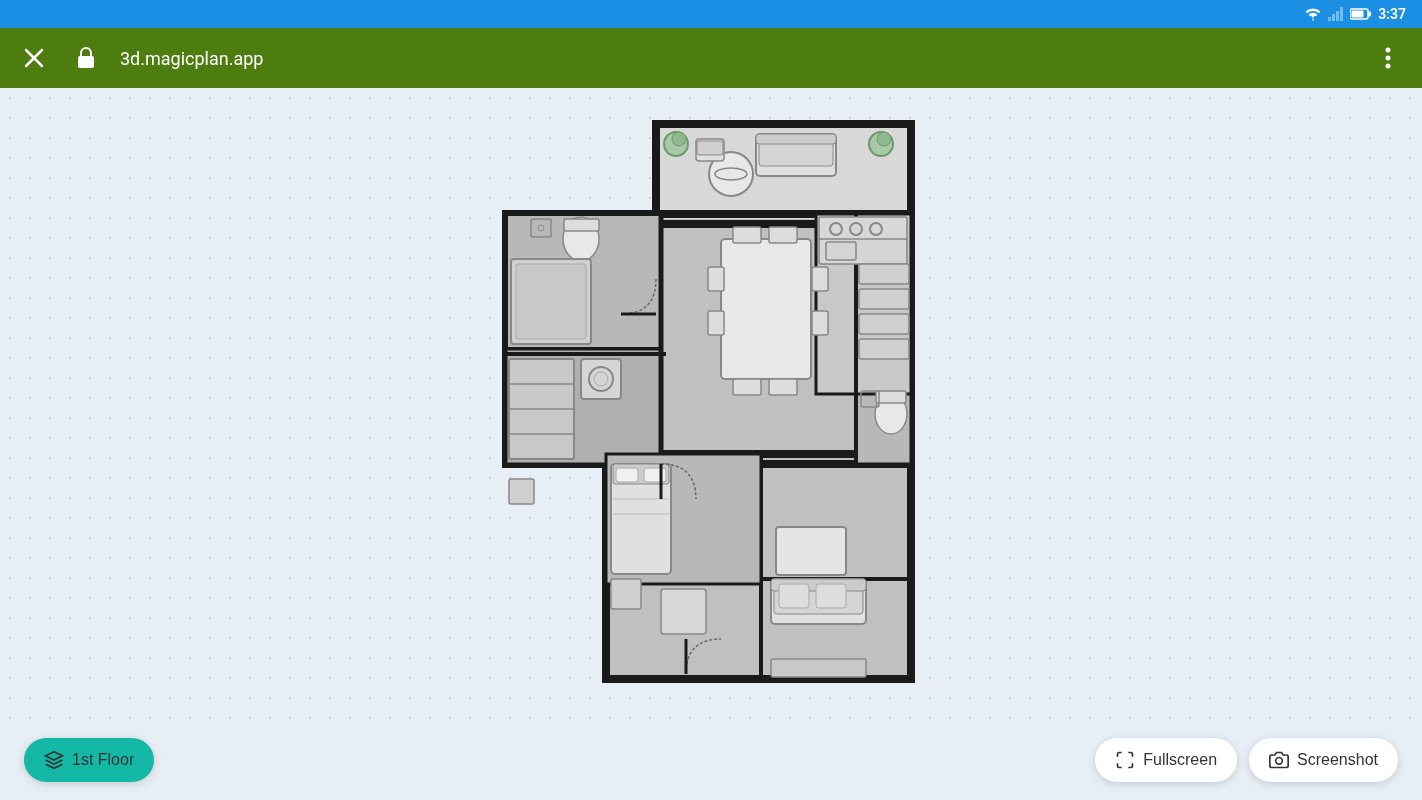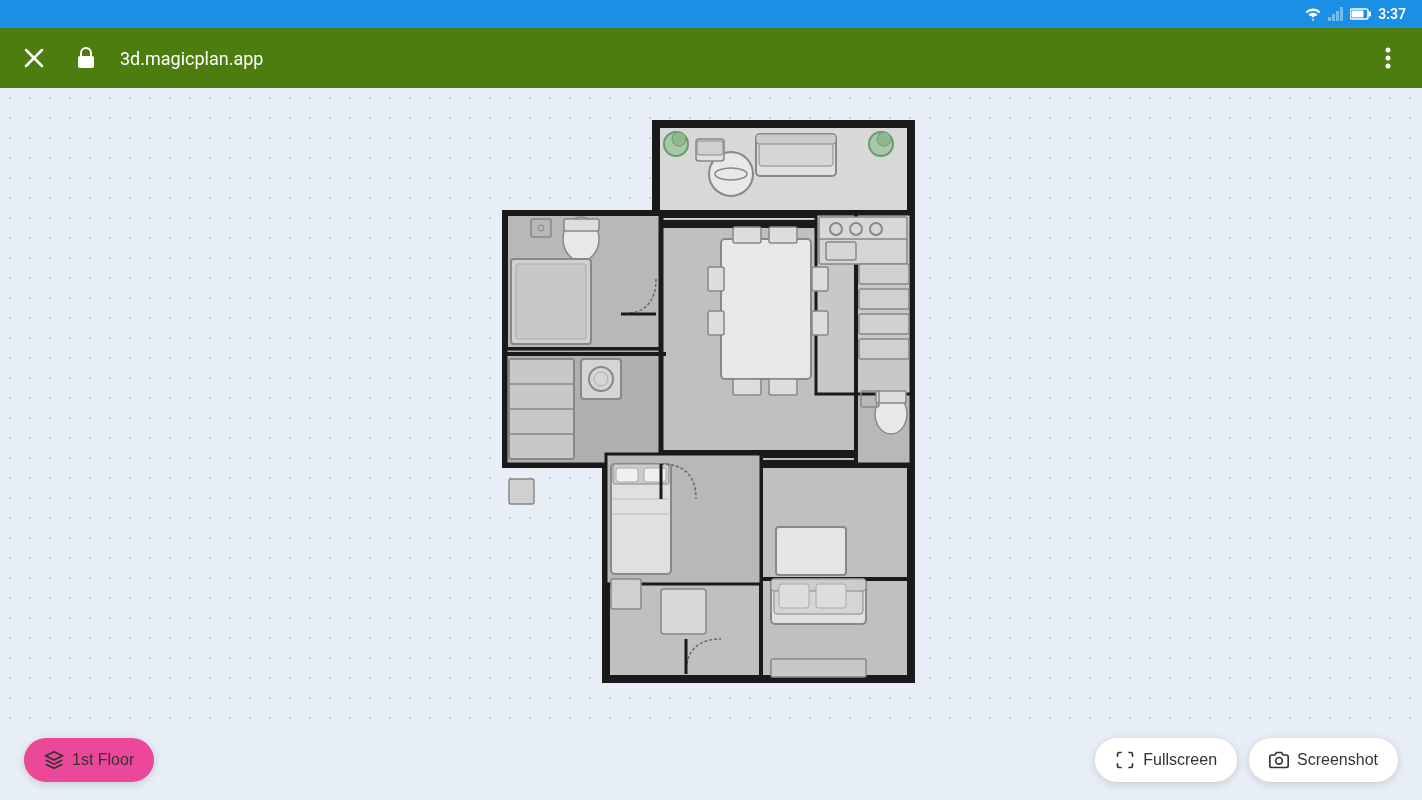--- a/index.html
+++ b/index.html
@@ -105,21 +105,21 @@
       display: flex;
       align-items: center;
       justify-content: space-between;
       padding: 0 24px;
     }
 
     .floor-button {
       display: flex;
       align-items: center;
       gap: 8px;
-      background: #ec4899;
+      background: #14b8a6;
       border: none;
       border-radius: 24px;
       padding: 12px 20px;
       font-size: 16px;
       font-weight: 500;
       color: #333;
       cursor: pointer;
       box-shadow: 0 2px 8px rgba(0,0,0,0.15);
     }
 

